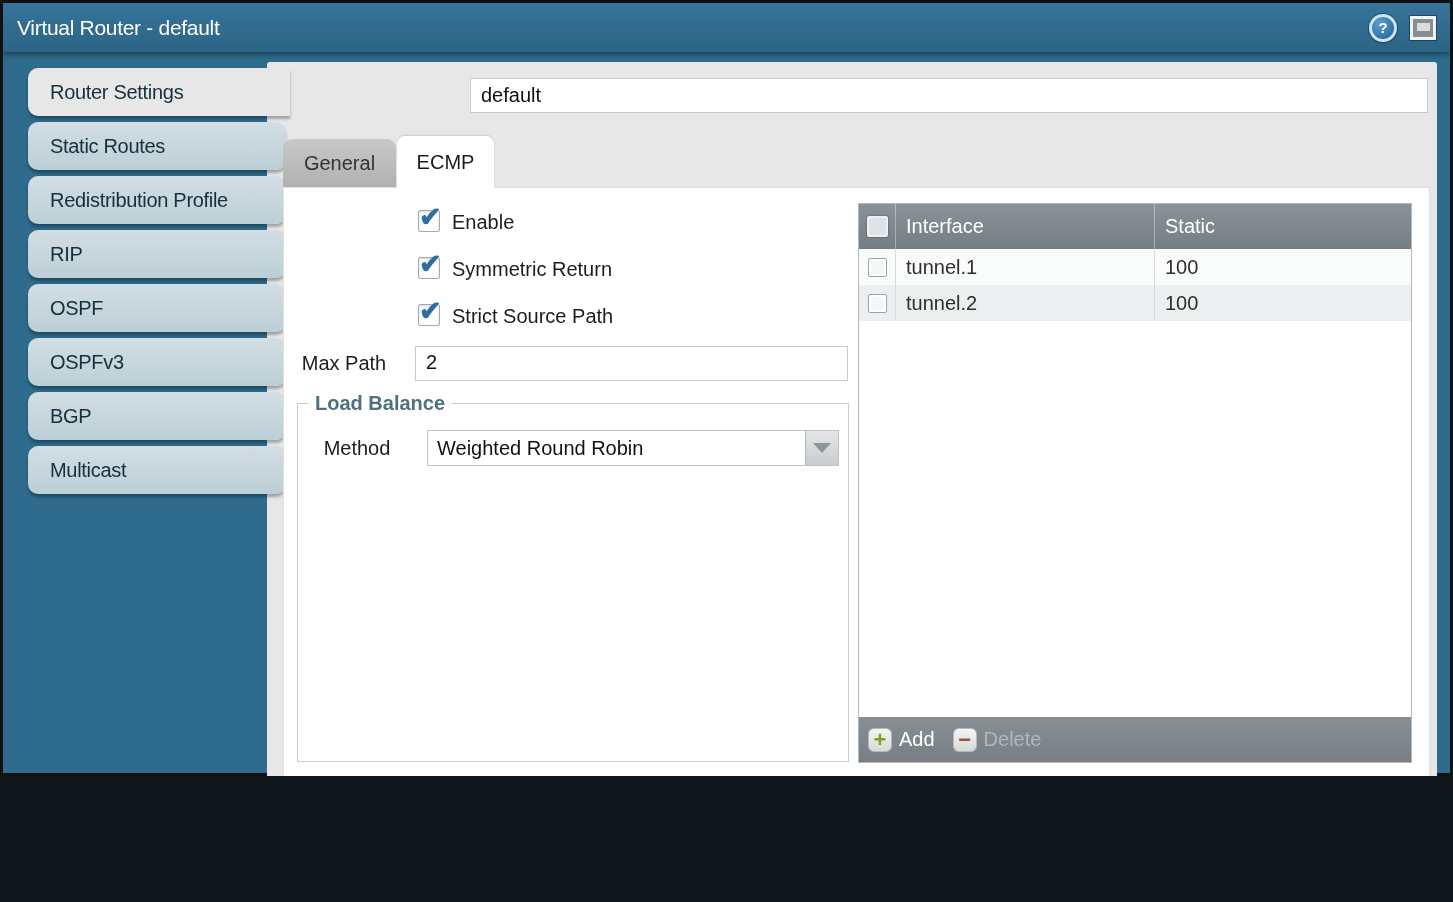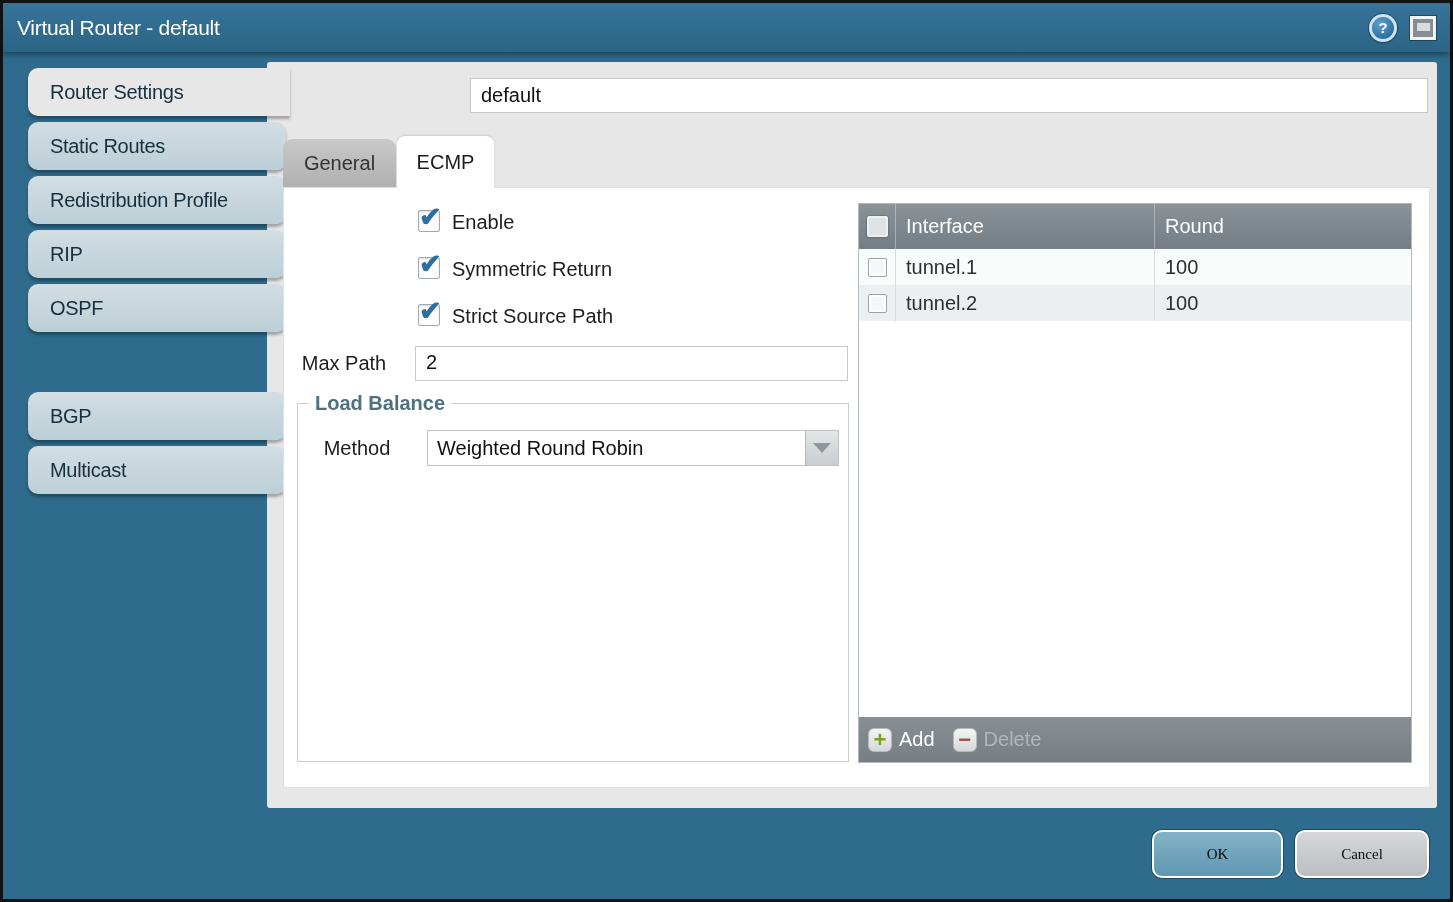--- a/index.html
+++ b/index.html
@@ -1,20 +1,20 @@
 <!DOCTYPE html>
 <html><head>
 <meta charset="utf-8">
 <style>
   * { margin:0; padding:0; box-sizing:border-box; }
   html,body { background:#10161a; }
   body { font-family:"Liberation Sans", sans-serif; }
 
   .window{
-    position:relative; width:1453px; height:902px;
+    position:relative; width:1453px; height:776px;
     background:#2e6b8c; overflow:hidden;
     box-shadow: inset 0 0 0 3px #121212;
   }
 
   
   .titlebar{
     position:absolute; left:3px; top:3px; right:3px; height:49px;
     background:linear-gradient(#37749b,#2b6484);
     box-shadow:0 3px 5px rgba(0,0,0,.35);
     display:flex; align-items:center; padding:0 14px;
@@ -205,20 +205,21 @@
         <div class="win-icon-inner"></div>
       </div>
     </div>
   </div>
 
   <div class="side-tab selected" style="top:68px">Router Settings</div>
   <div class="side-tab" style="top:122px">Static Routes</div>
   <div class="side-tab" style="top:176px">Redistribution Profile</div>
   <div class="side-tab" style="top:230px">RIP</div>
   <div class="side-tab" style="top:284px">OSPF</div>
+  <div class="side-tab" style="top:338px">OSPFv3</div>
   <div class="side-tab" style="top:392px">BGP</div>
   <div class="side-tab" style="top:446px">Multicast</div>
 
   <div class="content"></div>
 
   <div class="label r" style="left:300px; top:84px; width:162px;">Name</div>
   <div class="textfield" style="left:470px; top:78px; width:958px; height:35px; line-height:33px; z-index:2;">default</div>
 
   <div class="tab-general">General</div>
   <div class="tab-ecmp">ECMP</div>
@@ -253,21 +254,21 @@
       <div class="dropdown-arrow"></div>
     </div>
   </div>
 
   <div class="tbl">
     <div class="t-head">
       <div class="hcb-wrap">
           <div class="hcb"></div>
         </div>
       <div class="hcell">Interface</div>
-      <div class="hcell">Round</div>
+      <div class="hcell">Static</div>
     </div>
     <div class="t-row odd">
       <div class="rcb-wrap">
           <div class="rcb"></div>
         </div>
       <div class="cell">tunnel.1</div>
       <div class="cell">100</div>
     </div>
     <div class="t-row even">
       <div class="rcb-wrap">

